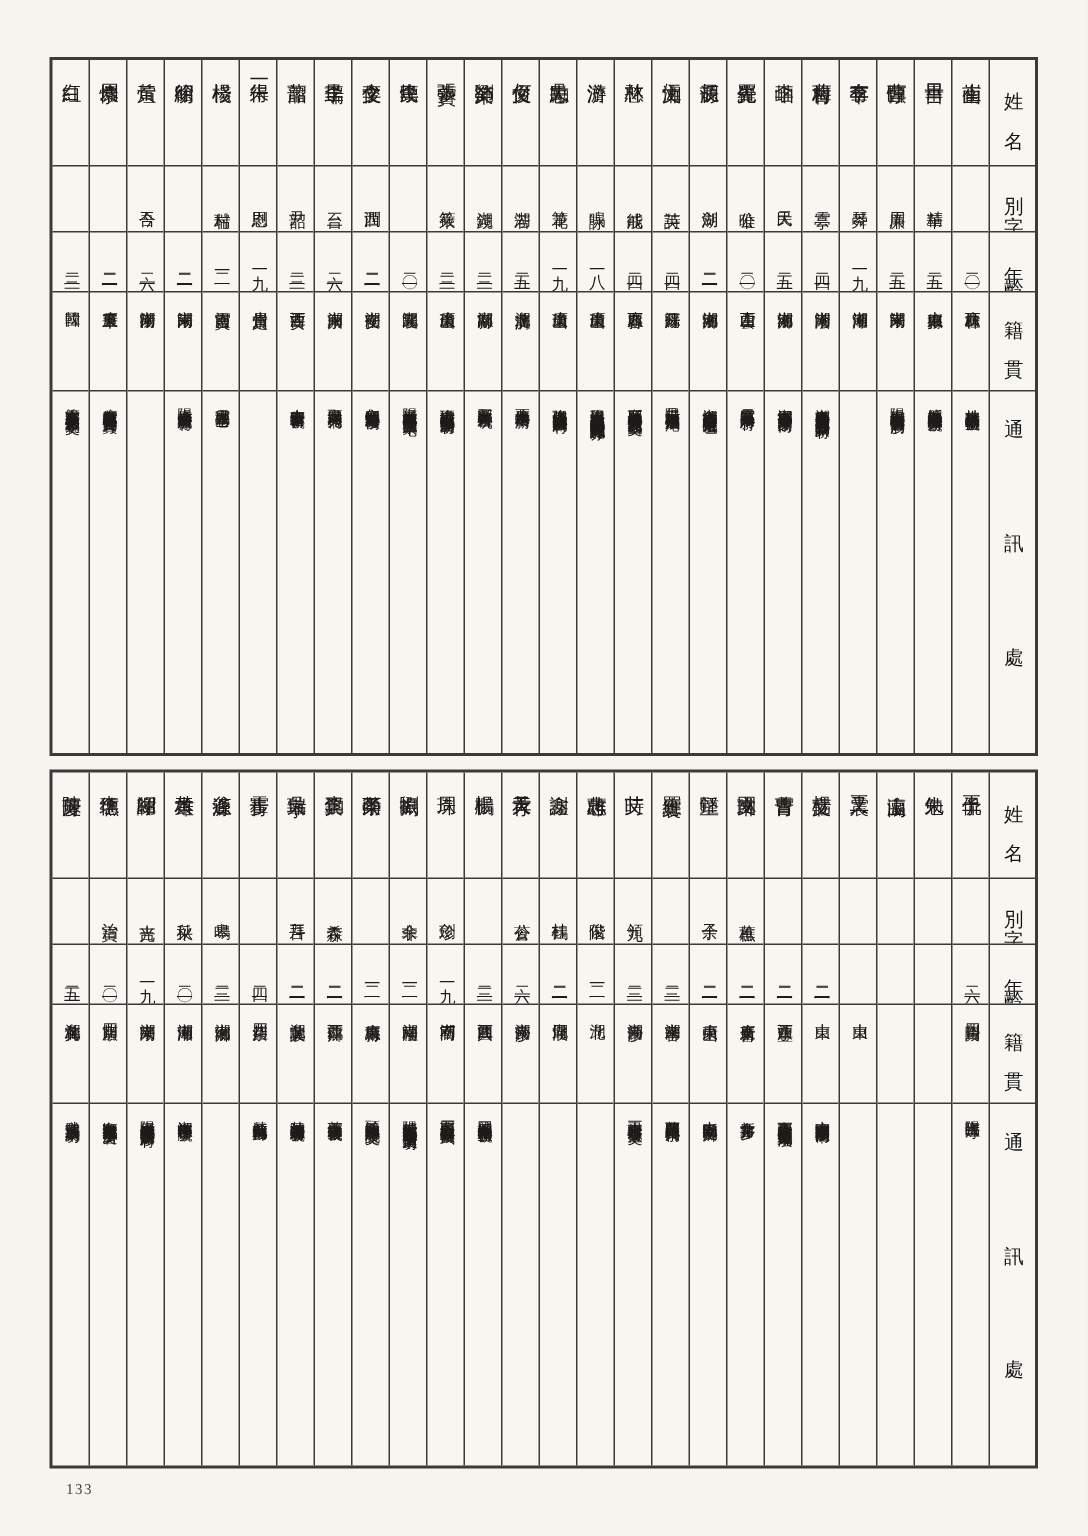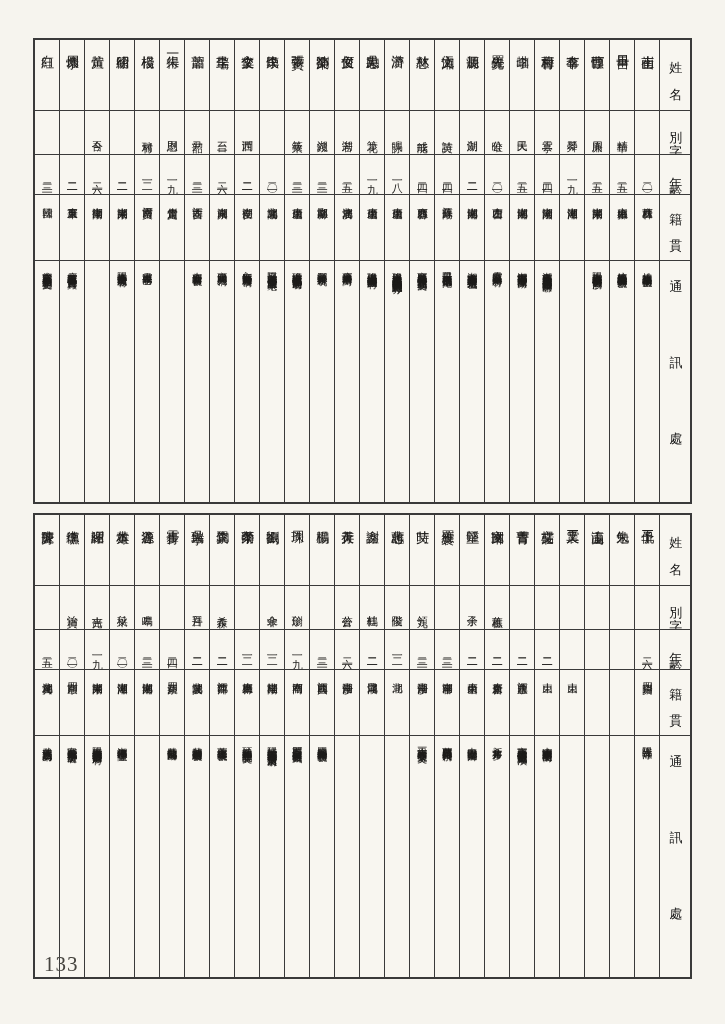--- a/index.html
+++ b/index.html
@@ -48,22 +48,22 @@
   .c-origin .vtext{ font-size:10.5px; padding-top:4px; text-align:start; }
   .c-addr .vtext  { font-size:10px;  padding-top:3px; text-align:start; line-height:1.15; }
   
   .header-col .vtext{ font-size:13px; color:#141414; }
   .header-col .h-name  { letter-spacing:26px; text-align:center; padding-top:4px;}
   .header-col .h-zi    { letter-spacing:12px; text-align:center; }
   .header-col .h-age   { letter-spacing:8px;  text-align:center; }
   .header-col .h-origin{ letter-spacing:26px; text-align:center; padding-top:2px;}
   .header-col .h-addr  { letter-spacing:76px; text-align:center; }
   .page-number{
-    position:absolute; left:44px; top:952px;
-    font-size:21px; color:#46443f; letter-spacing:1px;
+    position:absolute; left:44px; top:988px;
+    font-size:10px; color:#46443f; letter-spacing:1px;
   }
 </style>
 </head>
 <body>
 
 <div class="sheet">
   <div class="tables">
     <div class="rtable" id="table-0">
         <div class="col">
           <div class="cell c-name">

